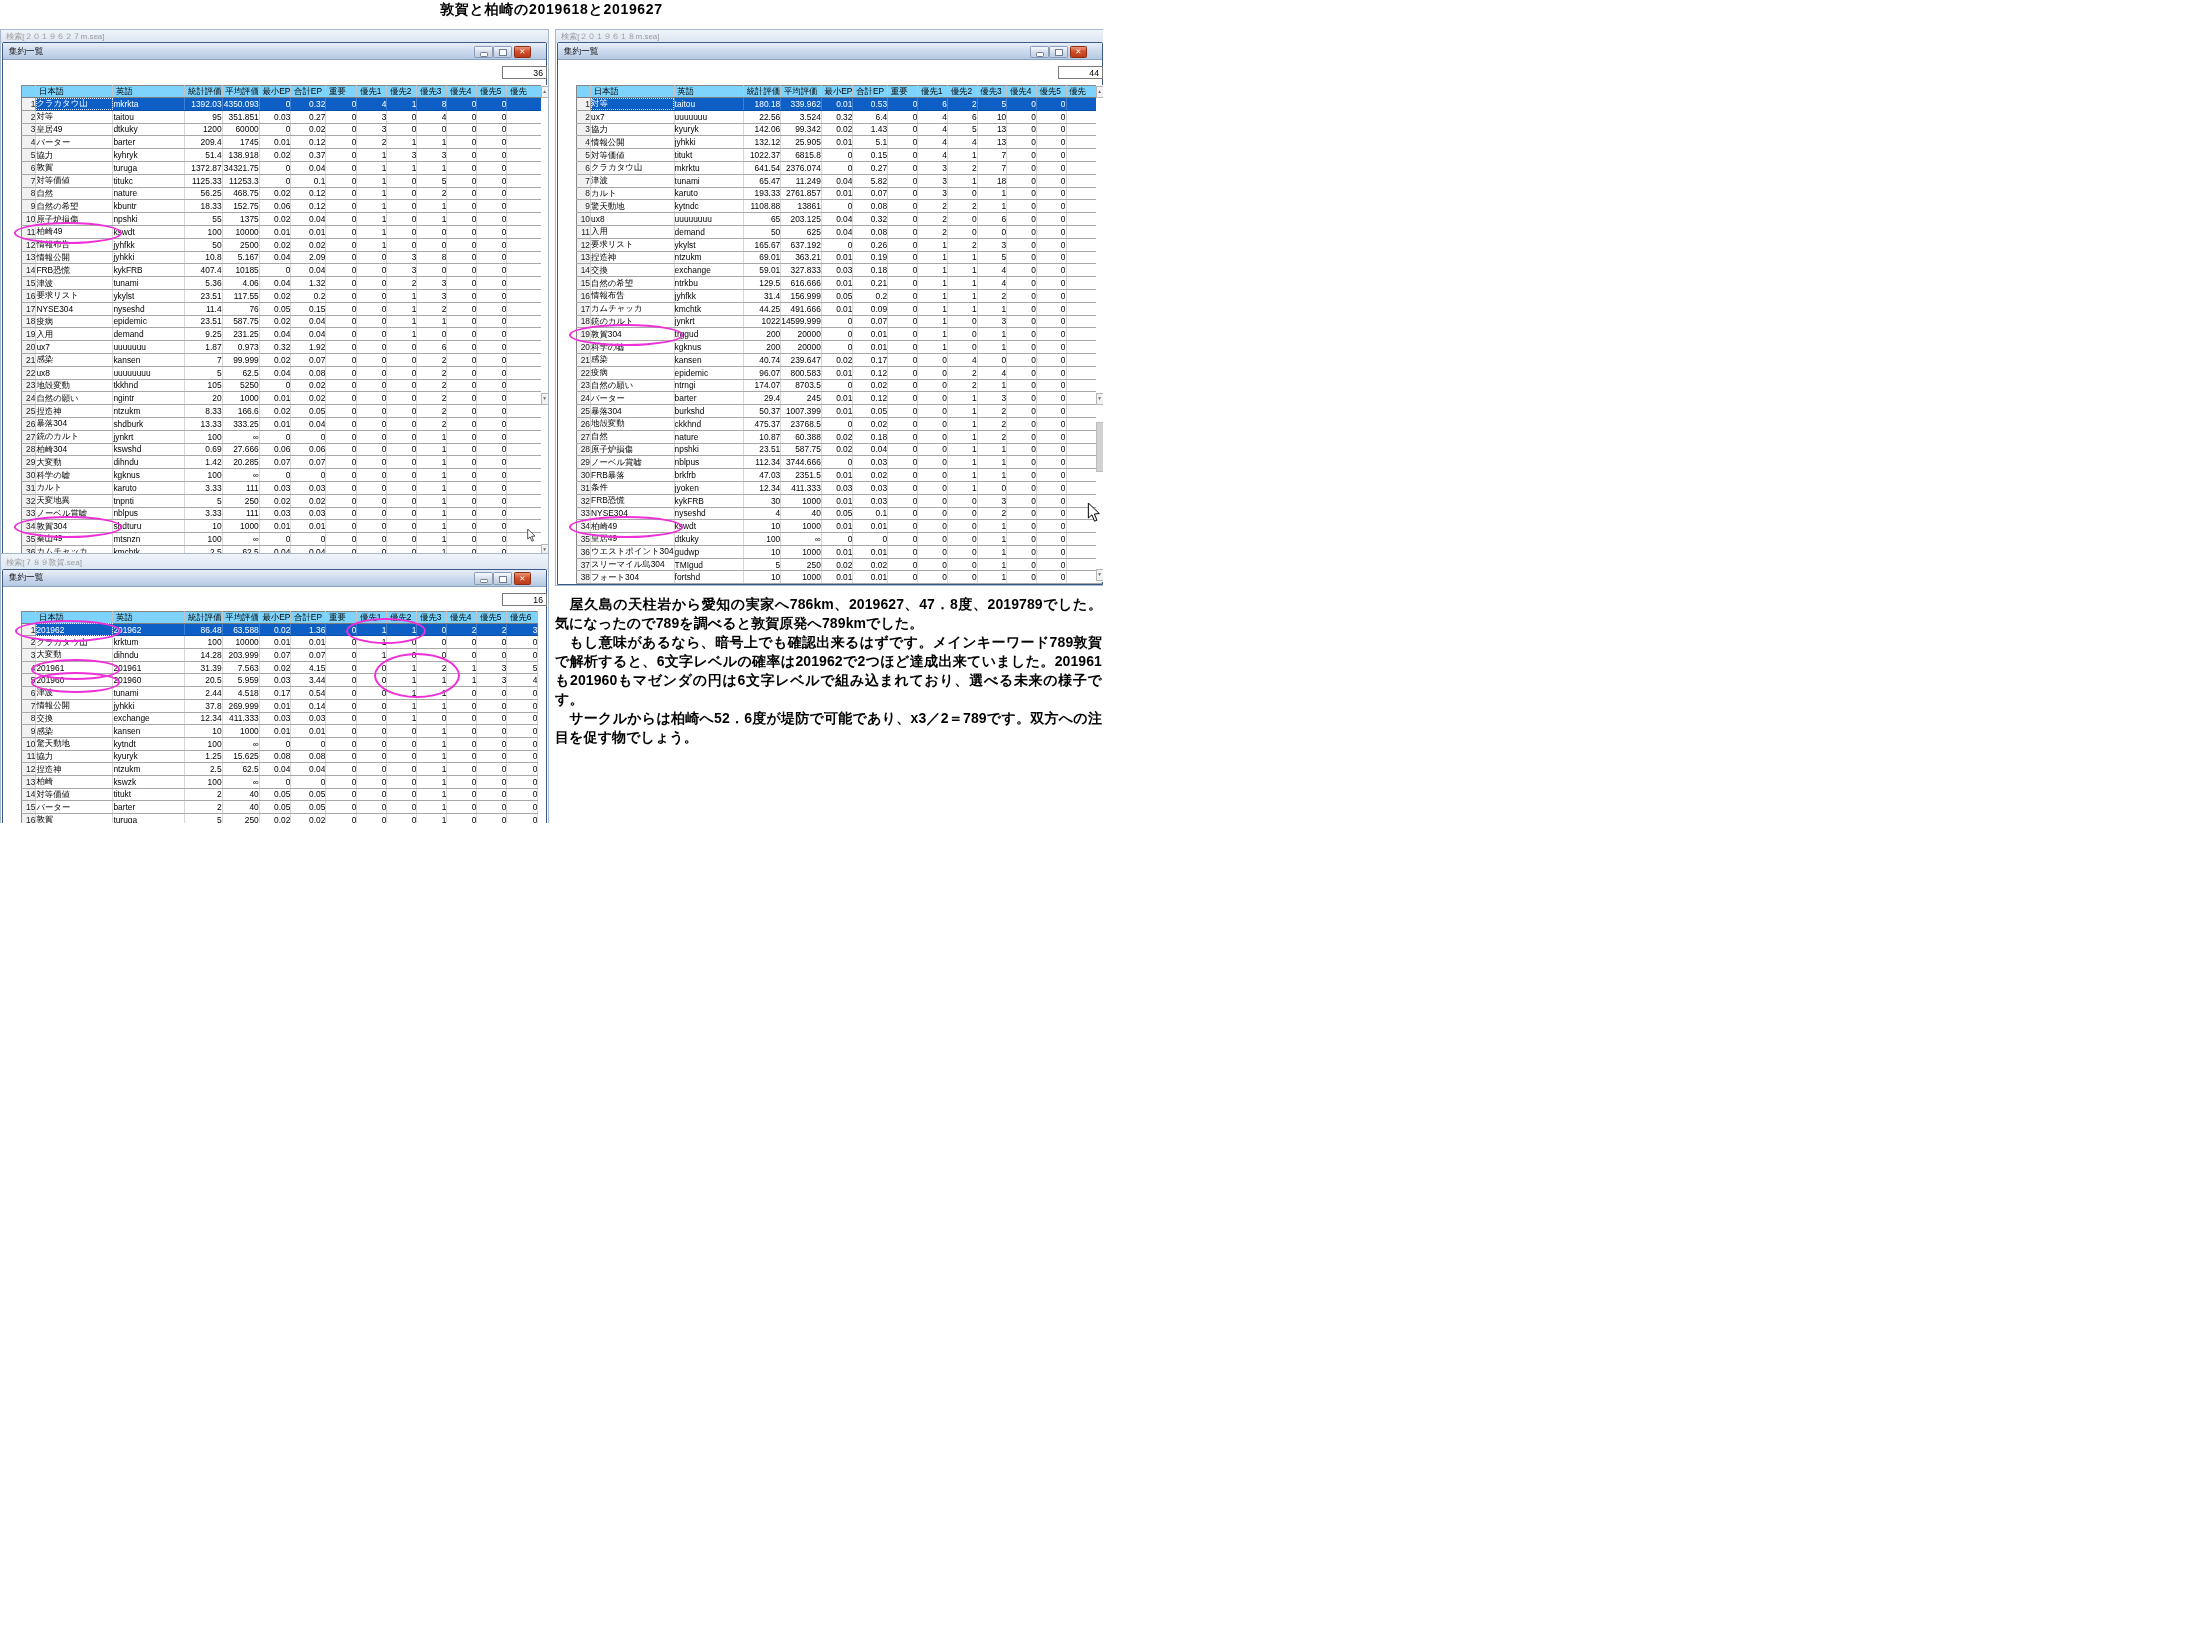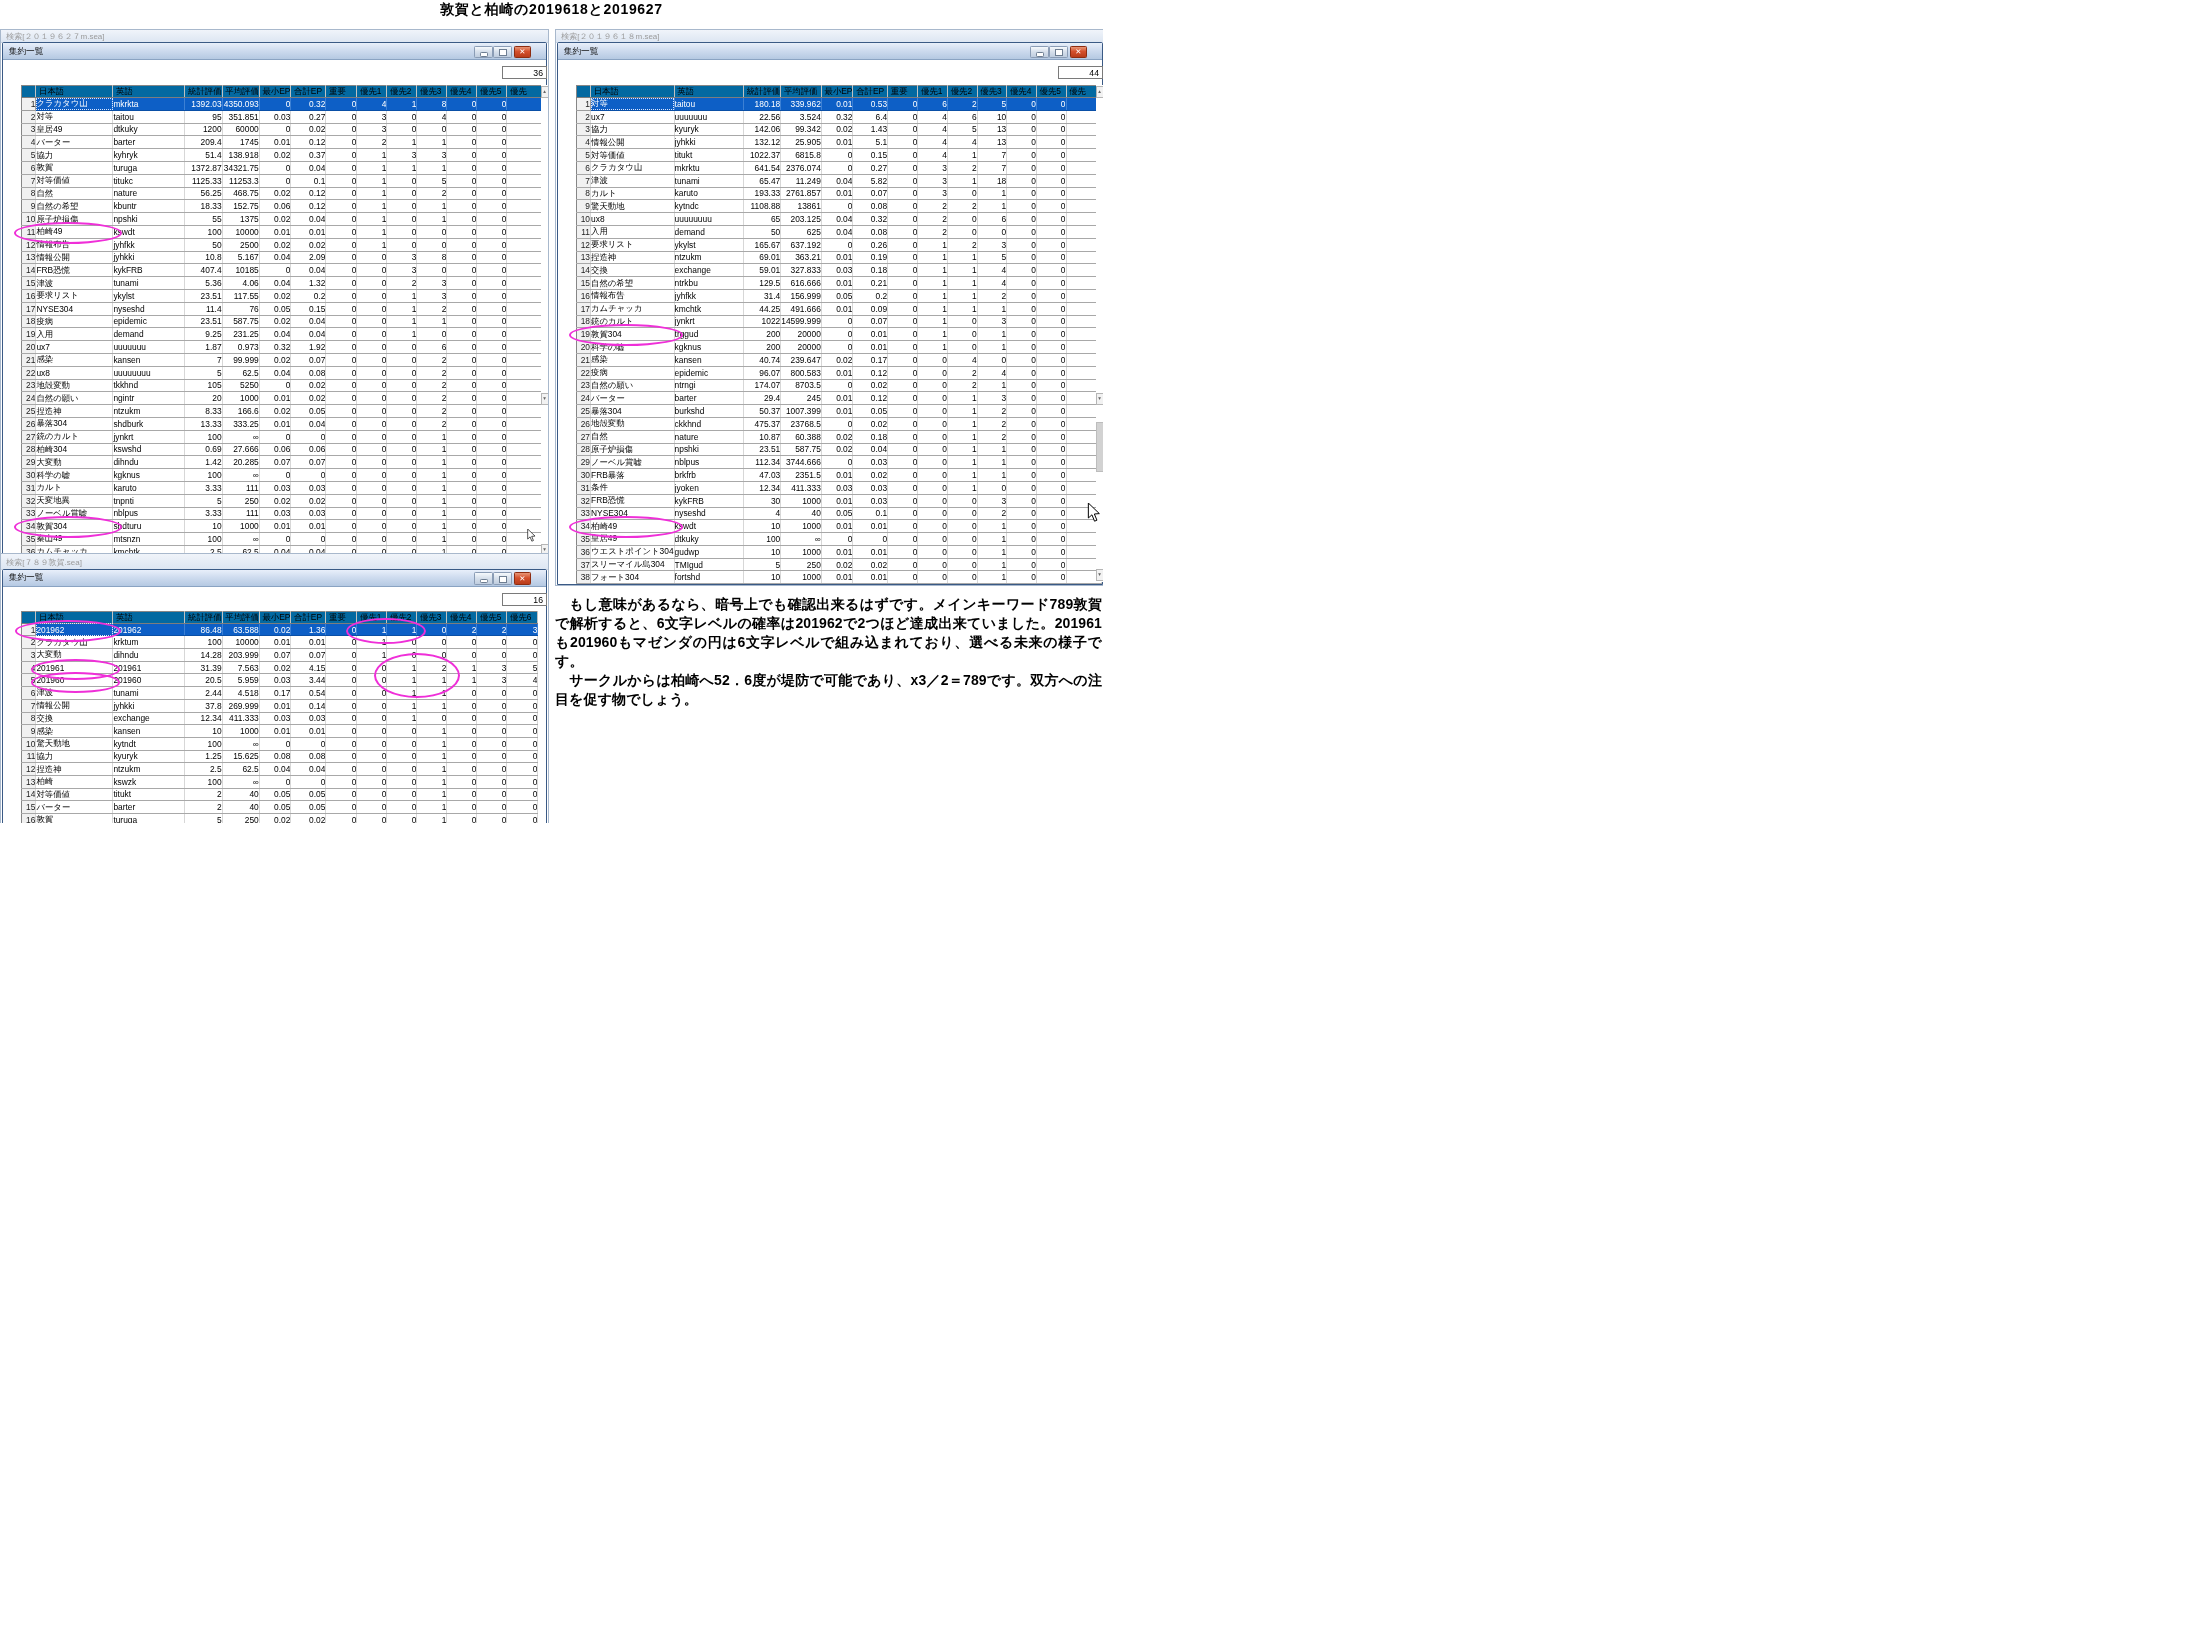--- a/index.html
+++ b/index.html
@@ -23,21 +23,21 @@
   .glyph-min{position:absolute;left:4.7px;top:5.3px;width:6.7px;height:2.7px;background:#fff;
         border:0.7px solid #6e7e92;border-radius:1.3px;}
   .glyph-res{position:absolute;left:5.3px;top:2.7px;width:5.3px;height:4.7px;background:#fff;
         border:0.7px solid #6e7e92;}
   .glyph-x{position:absolute;left:0;right:0;top:0.7px;text-align:center;font-size:7.4px;
         font-weight:bold;color:#fff;}
   .countbox{position:absolute;width:45px;height:12.7px;border:0.7px solid #7a7a7a;background:#fff;
         font-size:8.7px;text-align:right;line-height:12.7px;padding-right:2.7px;box-sizing:border-box;}
   .tablewrap{position:absolute;}
   table.grid{border-collapse:collapse;table-layout:fixed;border:0.7px solid #868686;background:#fff;}
-  table.grid th{background:#0369a1;font-weight:normal;font-size:8.4px;height:10.7px;
+  table.grid th{background:#7dd3fc;font-weight:normal;font-size:8.4px;height:10.7px;
         border-right:0.7px solid #c2c2c2;border-bottom:1.3px solid #7d7d7d;overflow:hidden;
         white-space:nowrap;text-align:left;padding:0 0 0 2.7px;margin-top:16px;}
   table.grid td{font-size:8.4px;border-right:0.7px solid #d7d7d7;border-bottom:0.7px solid #a8a8a8;
         overflow:hidden;white-space:nowrap;padding:0;}
   td.rn{background:#f1f1f1;border-right:0.7px solid #9d9d9d;border-bottom:0.7px solid #9d9d9d;
         text-align:right;padding-right:2.7px;color:#222;}
   td.jp,td.en{text-align:left;padding-left:2.7px;}
   td.nu{text-align:right;padding-right:3.3px;}
   tr.sel td{background:#0d5fc6;color:#fff;border-right-color:#3c80d4;border-bottom-color:#0a4fa6;}
   tr.sel td.rn{background:#f1f1f1;color:#222;border-right-color:#9d9d9d;border-bottom-color:#9d9d9d;}
@@ -1699,20 +1699,21 @@
                 <td class="nu">0</td>
                 <td class="nu">0</td>
               </tr>
             </tbody>
           </table>
       </div>
     </div>
   </div>
 
   <div id="textblock">
+    <p>　屋久島の天柱岩から愛知の実家へ786km、2019627、47．8度、2019789でした。気になったので789を調べると敦賀原発へ789kmでした。</p>
     <p>　もし意味があるなら、暗号上でも確認出来るはずです。メインキーワード789敦賀で解析すると、6文字レベルの確率は201962で2つほど達成出来ていました。201961も201960もマゼンダの円は6文字レベルで組み込まれており、選べる未来の様子です。</p>
     <p>　サークルからは柏崎へ52．6度が堤防で可能であり、x3／2＝789です。双方への注目を促す物でしょう。</p>
   </div>
 
   <div class="cursor" style="left:527px;top:529px;">
     <svg width="9.4" height="13.4" viewBox="0 0 14 20">
         <path d="M1,0 L1,15 L4.6,11.8 L7.2,18.2 L9.6,17.2 L7,11 L12,10.6 Z" fill="#fff" stroke="#000" stroke-width="1"></path>
       </svg>
   </div>
   <div class="cursor" style="left:1087px;top:503px;">

